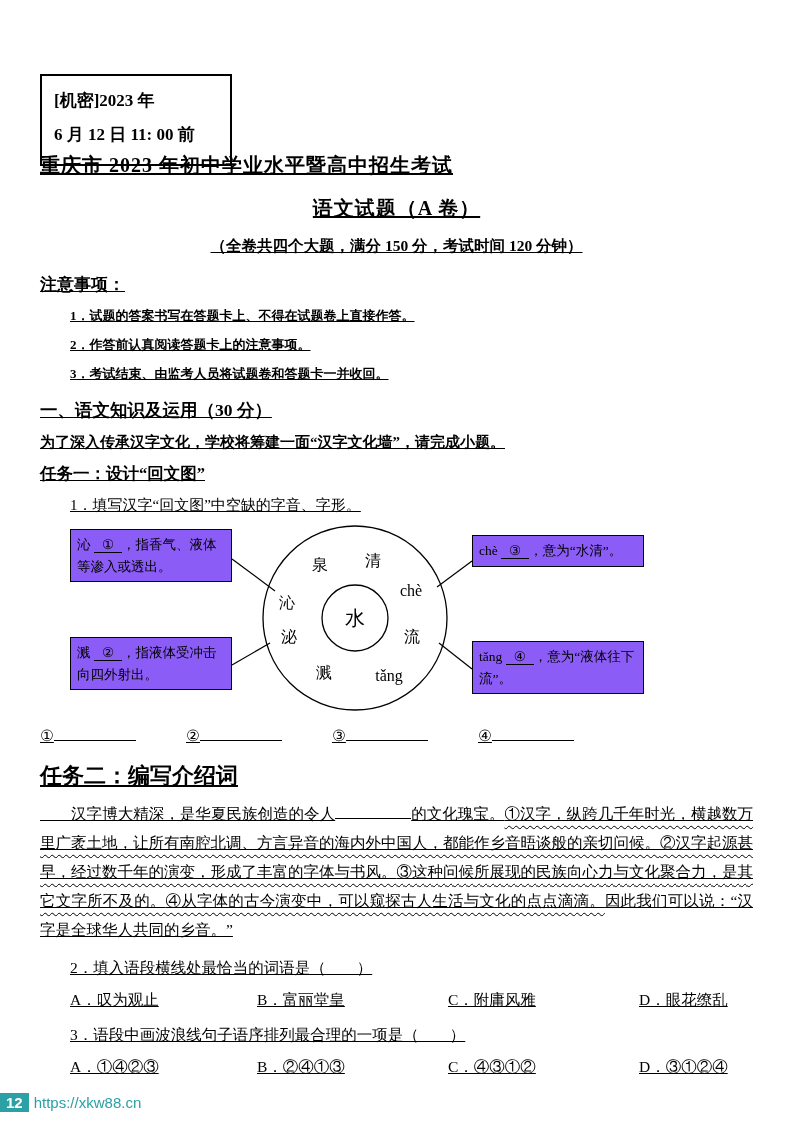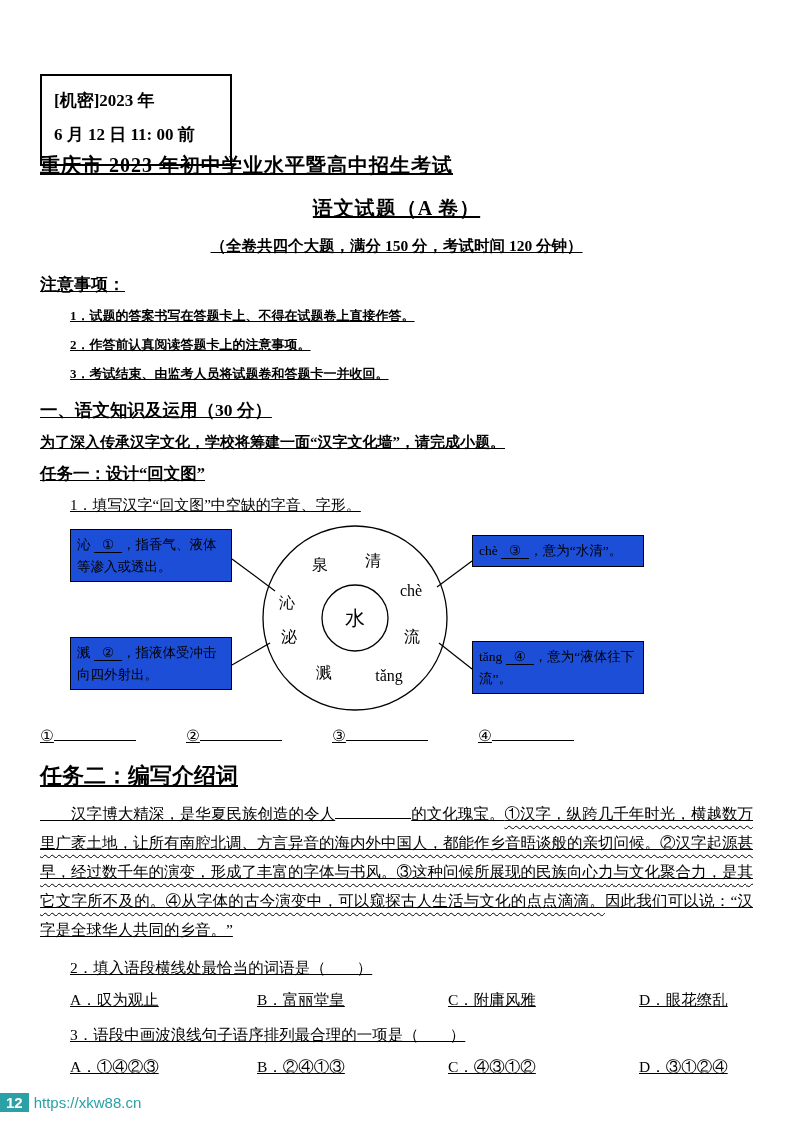--- a/index.html
+++ b/index.html
@@ -22,21 +22,21 @@
   .notice-heading { margin-top:16px; font-weight:bold; font-size:17px; }
   .notice-item    { margin-top:11px; font-weight:bold; font-size:13px; padding-left:30px; }
   .sec-heading    { margin-top:15px; font-weight:bold; font-size:17.5px; }
   .sec-intro      { margin-top:11px; font-weight:bold; font-size:15px; }
   .task-heading   { margin-top:11px; font-weight:bold; font-size:16.5px; }
   .q-stem         { margin-top:11px; font-size:15px; padding-left:30px; }
 
   .diagram { position:relative; height:196px; margin-top:4px; }
   .diagram svg { position:absolute; left:0; top:0; }
   .dbox {
-    position:absolute; border:1.5px solid #000; background:#1d4ed8;
+    position:absolute; border:1.5px solid #000; background:#8b5cf6;
     padding:4px 6px; font-size:13.5px; line-height:1.6;
   }
   .dbox1 { left:30px;  top:10px;  width:162px; }
   .dbox2 { left:30px;  top:118px; width:162px; }
   .dbox3 { left:432px; top:16px;  width:172px; }
   .dbox4 { left:432px; top:122px; width:172px; }
   .blank-num { border-bottom:1px solid #000; padding:0 8px; }
   .ring-char   { position:absolute; transform:translate(-50%,-50%); font-size:16px; white-space:nowrap; }
   .center-char { position:absolute; transform:translate(-50%,-50%); font-size:20px; }
 

